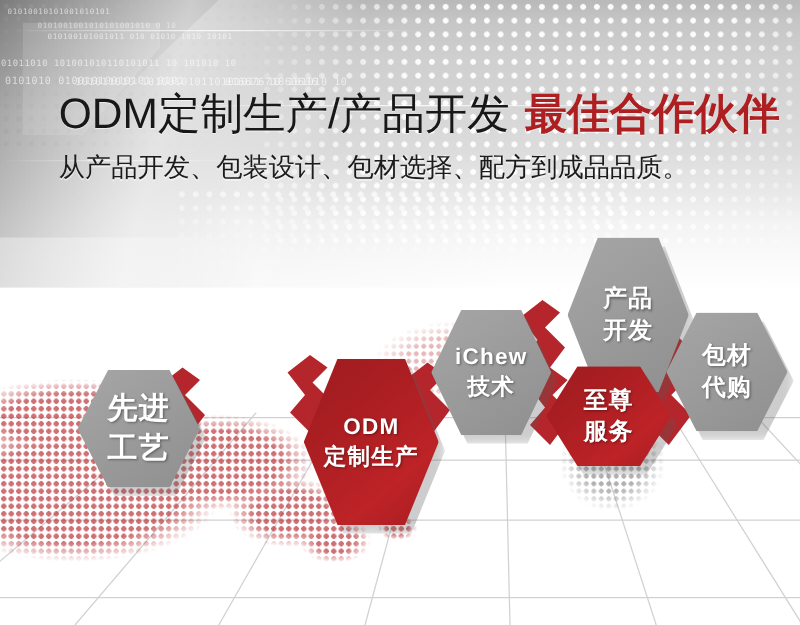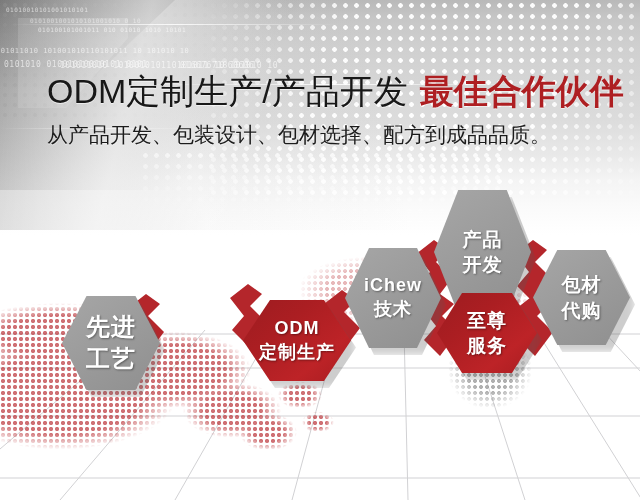--- a/index.html
+++ b/index.html
@@ -268,39 +268,39 @@
   <div class="hexwrap" style="left:62px; top:296px; width:98px; height:94px;">
     <div class="hexshadow"></div>
     <div class="hex gray"></div>
     <div class="hexlabel" style="font-size:24px;text-align:right;">
       <span class="l1">先进</span>
       <span class="l2">工艺</span>
     </div>
   </div>
 
 
-  <div class="hexwrap" style="left:243px; top:300px; width:108px; height:81px;">
+  <div class="hexwrap" style="left:243px; top:287px; width:108px; height:133px;">
     <div class="hexshadow"></div>
     <div class="hex red"></div>
     <div class="hexlabel" style="font-size:18px;">
       <span class="l1">ODM</span>
       <span class="l2">定制生产</span>
     </div>
   </div>
 
   <div class="hexwrap" style="left:345px; top:248px; width:96px; height:100px;">
     <div class="hexshadow"></div>
     <div class="hex gray"></div>
     <div class="hexlabel" style="font-size:18px;">
       <span class="l1">iChew</span>
       <span class="l2">技术</span>
     </div>
   </div>
 
-  <div class="hexwrap" style="left:434px; top:190px; width:97px; height:124px;">
+  <div class="hexwrap" style="left:454px; top:190px; width:97px; height:124px;">
     <div class="hexshadow"></div>
     <div class="hex gray"></div>
     <div class="hexlabel" style="font-size:19px;">
       <span class="l1">产品</span>
       <span class="l2">开发</span>
     </div>
   </div>
 
   <div class="hexwrap" style="left:437px; top:293px; width:100px; height:80px;">
     <div class="hexshadow"></div>

